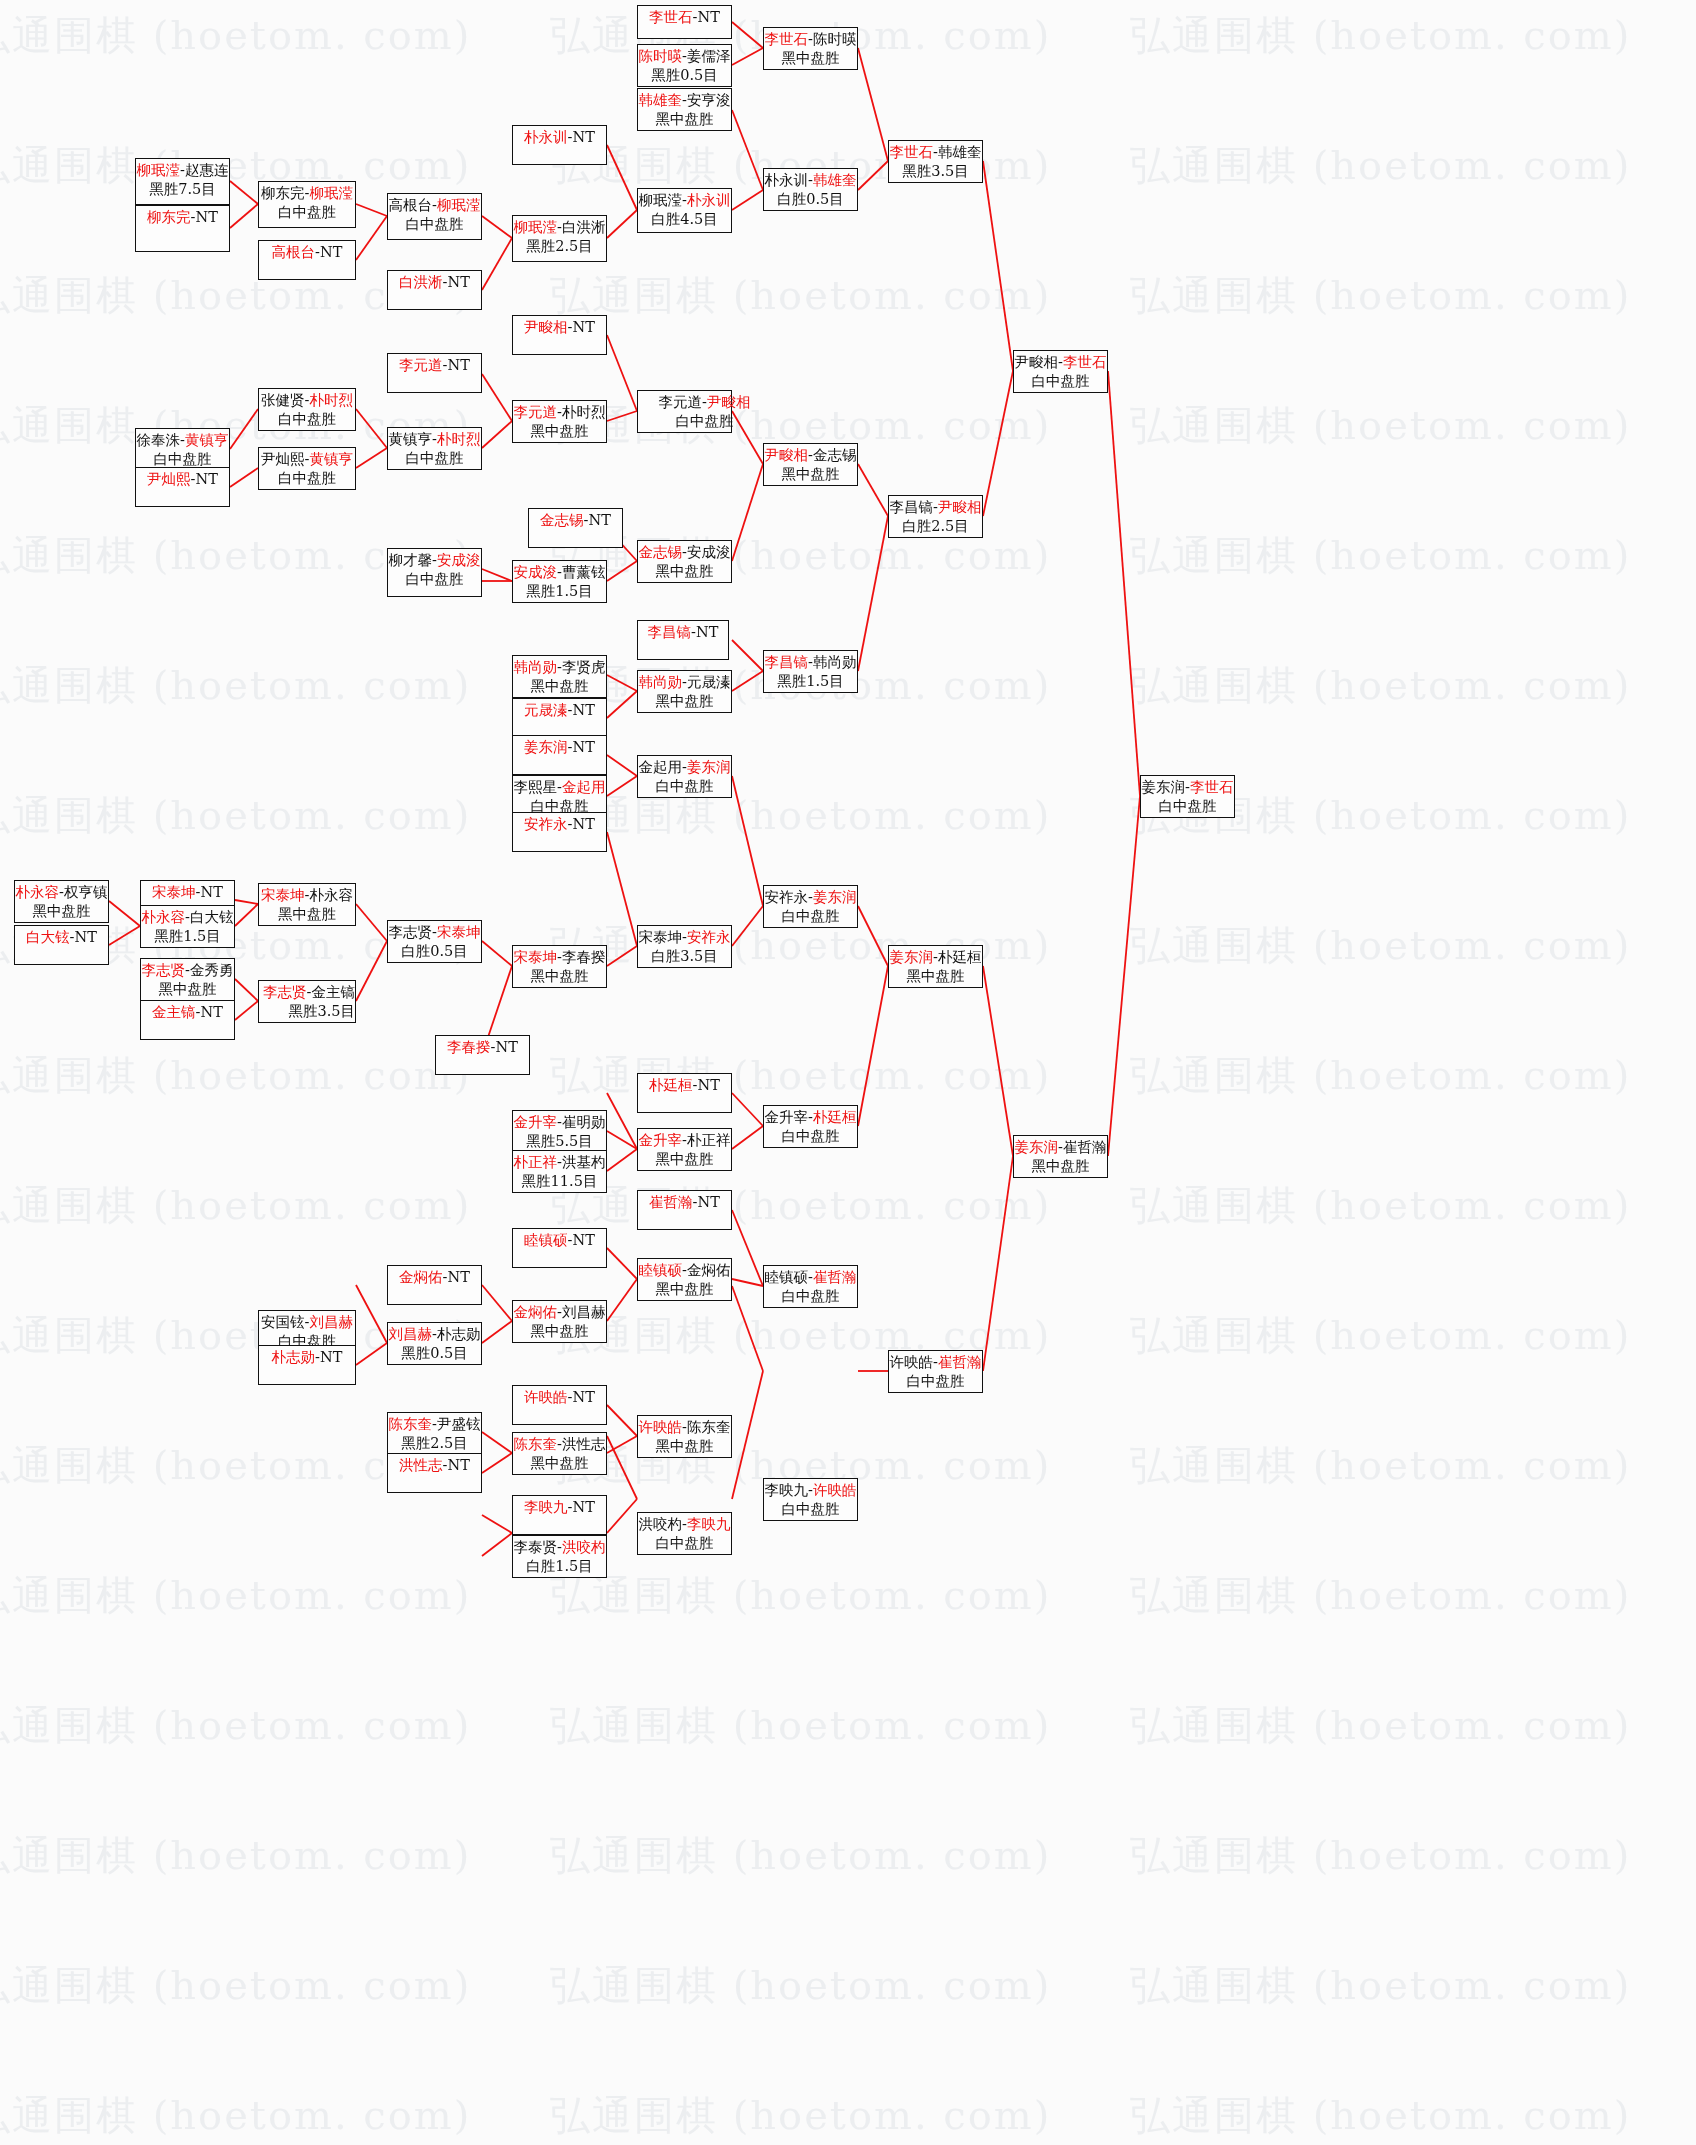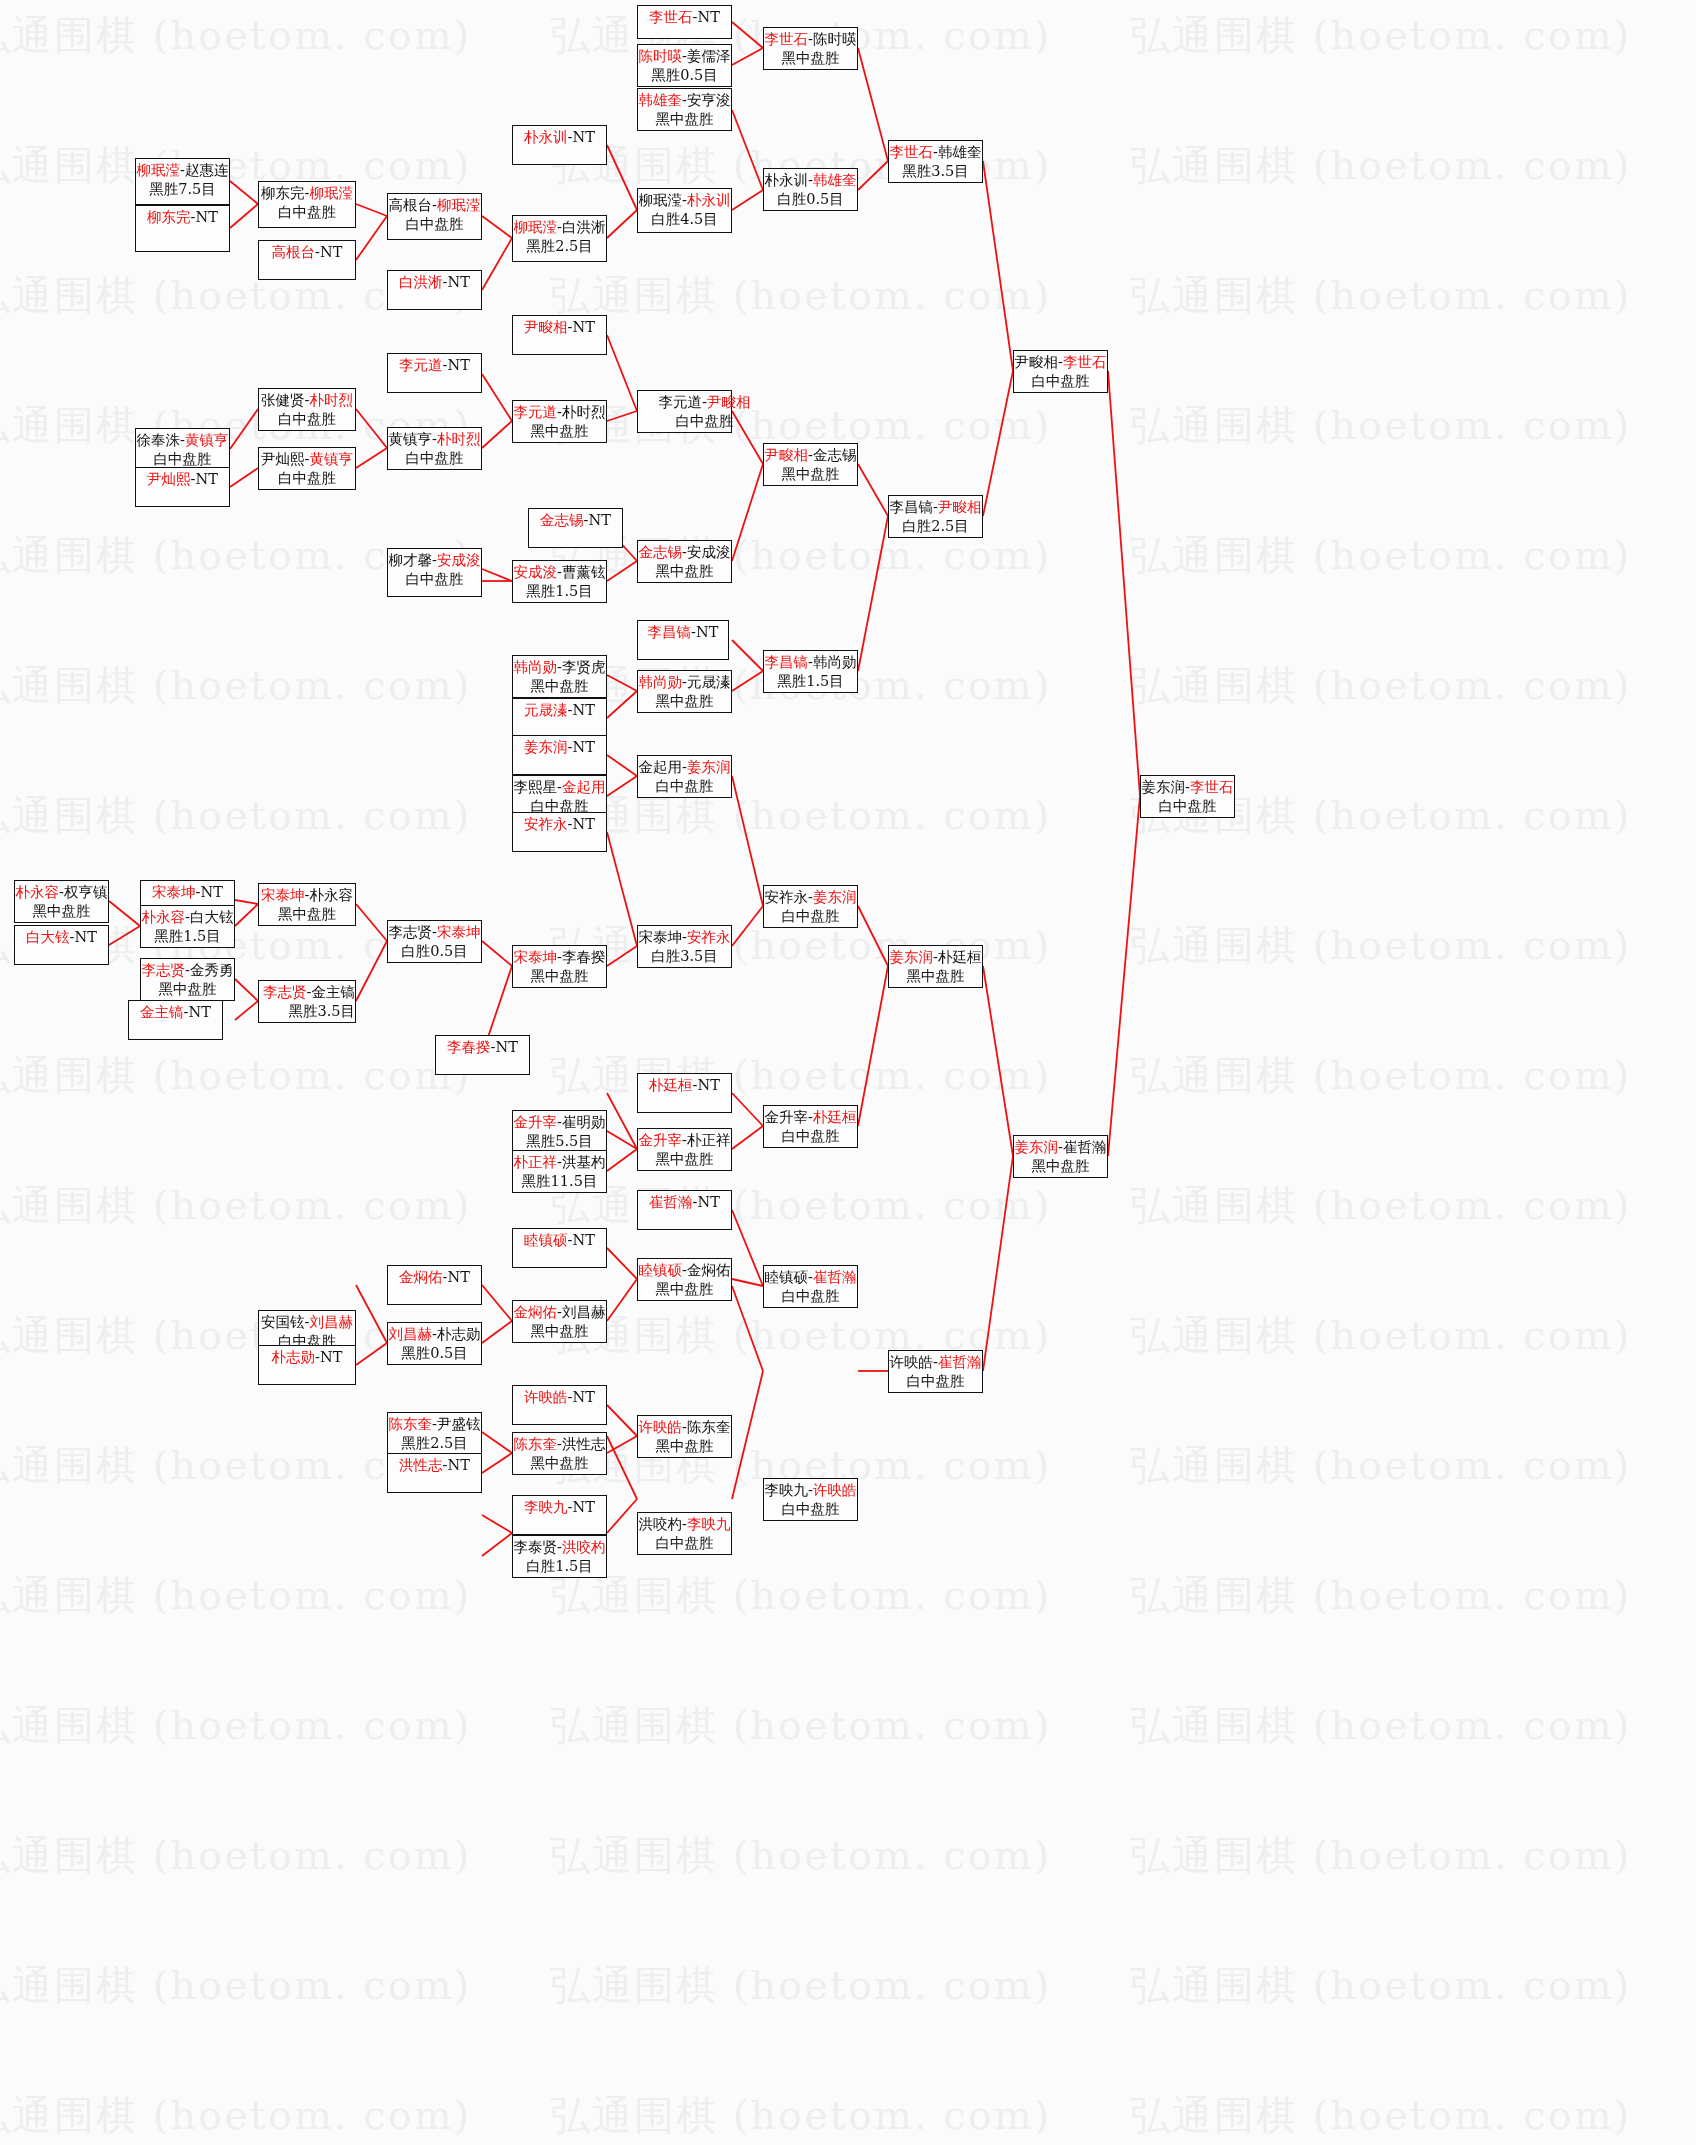--- a/index.html
+++ b/index.html
@@ -352,21 +352,21 @@
       <div class="result-line">黑胜1.5目</div>
     </div>
     <div class="match-box" style="left: 258px; top: 883px; width: 98px; height: 43px;">
       <div class="pair-line"><span class="win">宋泰坤</span><span class="dash">-</span><span class="lose">朴永容</span></div>
       <div class="result-line">黑中盘胜</div>
     </div>
     <div class="match-box" style="left: 140px; top: 958px; width: 95px; height: 43px;">
       <div class="pair-line"><span class="win">李志贤</span><span class="dash">-</span><span class="lose">金秀勇</span></div>
       <div class="result-line">黑中盘胜</div>
     </div>
-    <div class="match-box" style="left: 128px; top: 1000px; width: 95px; height: 40px;">
+    <div class="match-box" style="left: 140px; top: 1000px; width: 95px; height: 40px;">
       <div class="pair-line"><span class="win">金主镐</span><span class="dash">-</span><span class="lose">NT</span></div>
     </div>
     <div class="match-box" style="left: 258px; top: 980px; width: 98px; height: 43px; align-items: flex-end;">
       <div class="pair-line"><span class="win">李志贤</span><span class="dash">-</span><span class="lose">金主镐</span></div>
       <div class="result-line">黑胜3.5目</div>
     </div>
     <div class="match-box" style="left: 387px; top: 920px; width: 95px; height: 43px;">
       <div class="pair-line"><span class="lose">李志贤</span><span class="dash">-</span><span class="win">宋泰坤</span></div>
       <div class="result-line">白胜0.5目</div>
     </div>

